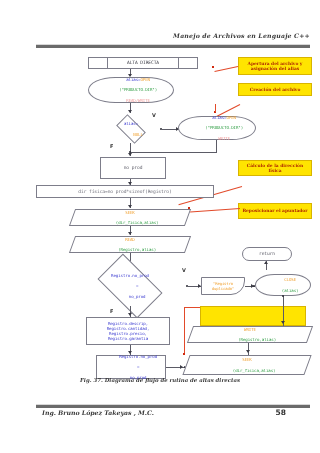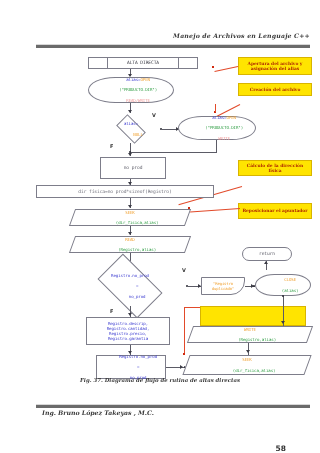--- a/index.html
+++ b/index.html
@@ -28,21 +28,21 @@
   }
   .ftr-text{
     position:absolute;left:42px;top:409px;
     font-family:"DejaVu Serif",serif;
     font-style:italic;font-weight:bold;
     font-size:6.2px;color:#3b3b3b;
   }
   .ftr-page{
     position:absolute;left:250px;top:408px;width:36px;text-align:right;
     font-family:"DejaVu Sans",sans-serif;font-weight:bold;
-    font-size:7.5px;color:#333;margin-top:36px;
+    font-size:7.5px;color:#333;
   }
 
   
   .node{position:absolute;box-sizing:border-box;}
   .mono{
     font-family:"DejaVu Sans Mono",monospace;
     font-size:4.1px;line-height:5.2px;text-align:center;
     letter-spacing:-.1px;white-space:pre;
   }
   .box{

